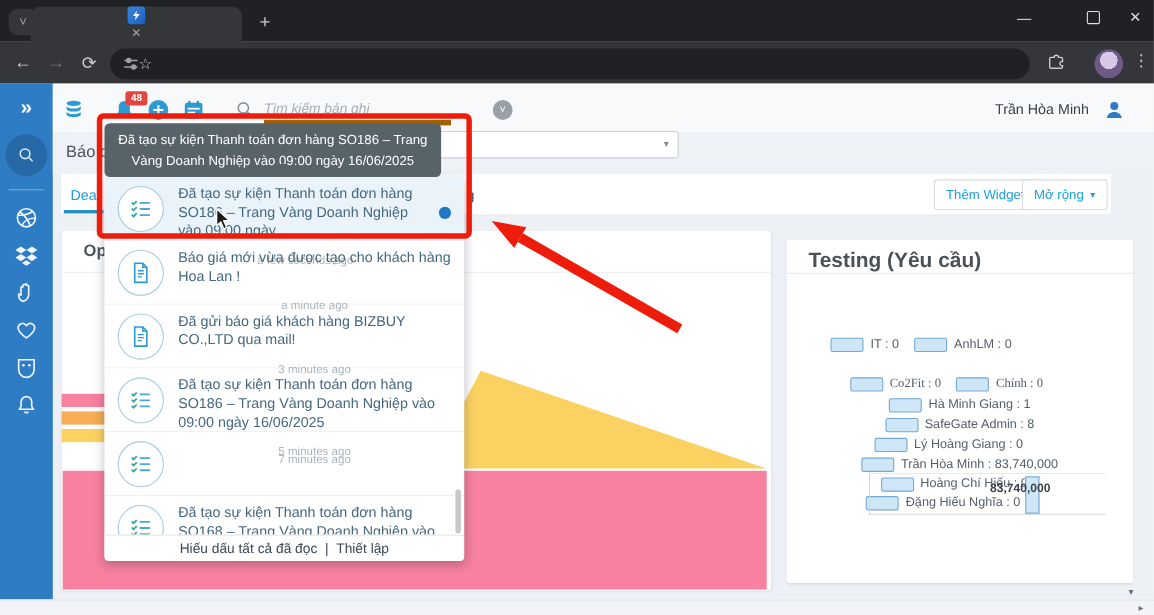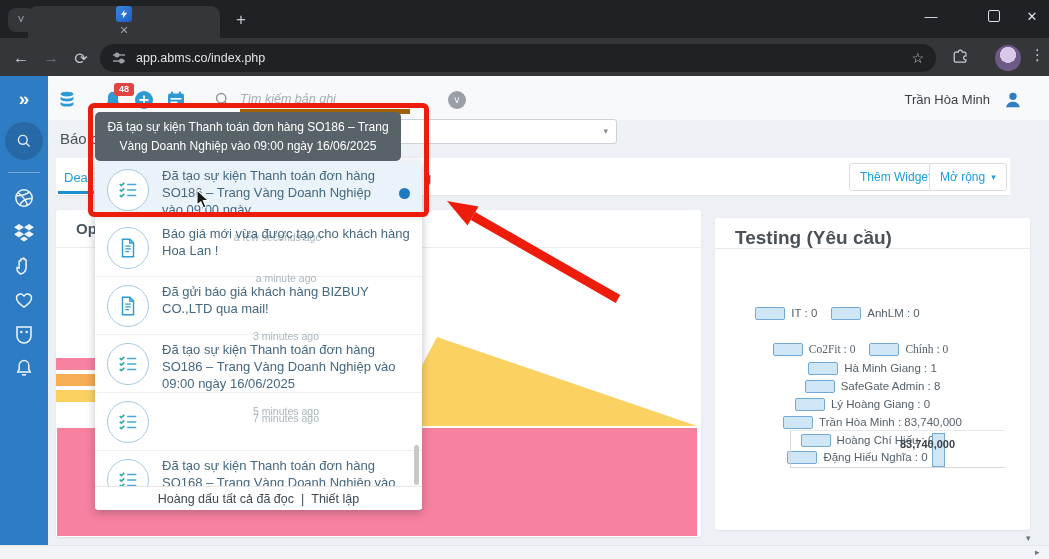--- a/index.html
+++ b/index.html
@@ -155,21 +155,20 @@
   <div class="abs navic" style="left:70px;">⟳</div>
   <div class="abs urlbar">
     <svg width="14" height="14" viewBox="0 0 14 14">
         <g stroke="#9aa0a6" stroke-width="1.4" fill="#9aa0a6">
           <line x1="1" y1="4" x2="13" y2="4"></line>
           <circle cx="5" cy="4" r="1.8"></circle>
           <line x1="1" y1="10" x2="13" y2="10"></line>
           <circle cx="9.5" cy="10" r="1.8"></circle>
         </g>
       </svg>
-    <span class="url-text">app.abms.co/index.php</span>
     <span class="url-star">☆</span>
   </div>
   <div class="abs ext-ic">
     <svg width="18" height="18" viewBox="0 0 20 20">
         <path d="M4 8h3a2.2 2.2 0 1 1 4.4 0H14a1.5 1.5 0 0 1 1.5 1.5v2.6a2.2 2.2 0 1 0 0 4.3v1.1A1.5 1.5 0 0 1 14 19H4a1.5 1.5 0 0 1-1.5-1.5v-8A1.5 1.5 0 0 1 4 8z" fill="none" stroke="#c7cbd0" stroke-width="1.4"></path>
       </svg>
   </div>
   <div class="abs avatar"></div>
   <div class="abs kebab">⋮</div>
 
@@ -515,21 +514,21 @@
 
         </span>
         <span class="n-body">
           <span class="n-text">Đã tạo sự kiện Thanh toán đơn hàng SO168 – Trang Vàng Doanh Nghiệp vào 09:00 ngày 15/06/2025</span>
           <span class="n-time"></span>
         </span>
 
       </div>
     <div class="dd-scroll"></div>
     <div class="dd-footer">
-      <span class="lnk">Hoàng dấu tất cả đã đọc</span>
+      <span class="lnk">Hiếu dấu tất cả đã đọc</span>
       <span>|</span>
       <span class="lnk">Thiết lập</span>
     </div>
   </div>
 
   <div class="abs tooltip">Đã tạo sự kiện Thanh toán đơn hàng SO186 – Trang Vàng Doanh Nghiệp vào 09:00 ngày 16/06/2025</div>
   <div class="abs tt-caret"></div>
 
   <div class="abs redbox"></div>
 

